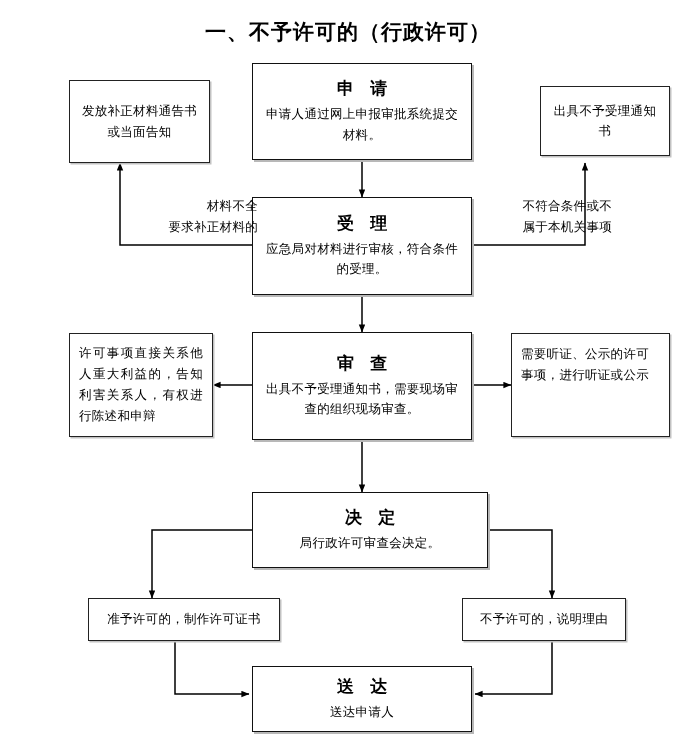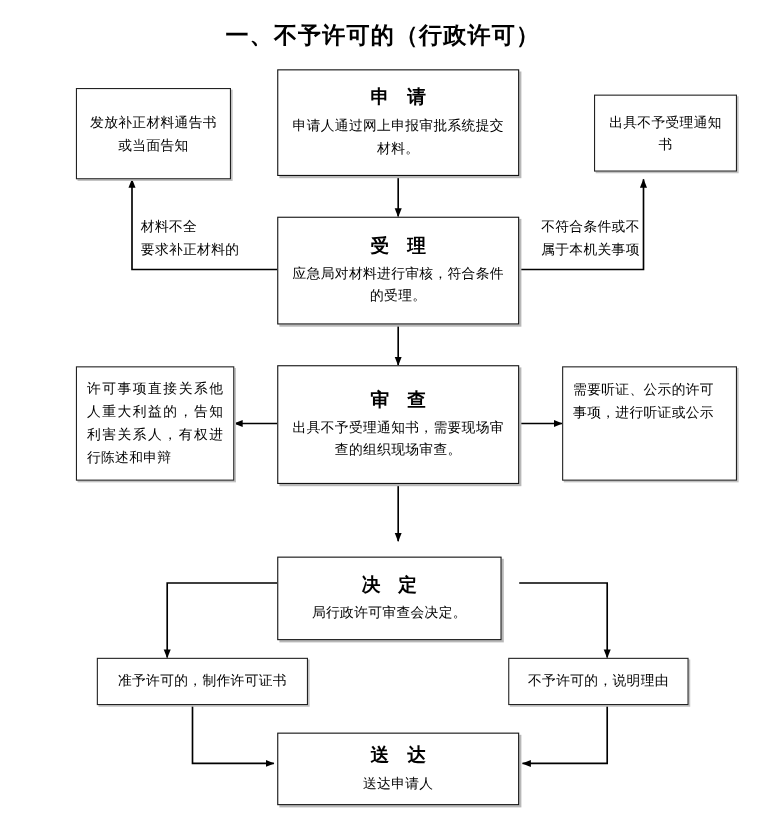--- a/index.html
+++ b/index.html
@@ -89,21 +89,21 @@
     line-height: 1.7;
     text-align: left;
     letter-spacing: 0.3px;
     width: 100%;
   }
   .edge-label {
     position: absolute;
     font-size: 12.5px;
     line-height: 1.65;
     letter-spacing: 0.3px;
-    text-align: left;
+    text-align: right;
     z-index: 3;
     background: transparent;
   }
 </style>
 </head>
 <body>
 
 <div id="page">
 
   <div class="title">一、不予许可的（行政许可）</div>
@@ -188,21 +188,21 @@
       <div class="body-text-just">许可事项直接关系他人重大利益的，告知利害关系人，有权进行陈述和申辩</div>
     </div>
   </div>
 
   <div class="box side-box" style="left:511px; top:333px; width:159px; height:104px;">
     <div class="box-inner" style="justify-content:flex-start; padding:10px 9px;">
       <div class="body-text-left">需要听证、公示的许可事项，进行听证或公示</div>
     </div>
   </div>
 
-  <div class="box main-box" style="left:252px; top:492px; width:204px; height:76px;margin-top:14px;">
+  <div class="box main-box" style="left:252px; top:492px; width:236px; height:76px;">
     <div class="box-inner">
       <div class="head">决 定</div>
       <div class="body-text">局行政许可审查会决定。</div>
     </div>
   </div>
 
   <div class="box side-box" style="left:88px; top:598px; width:192px; height:43px;">
     <div class="box-inner">
       <div class="body-text">准予许可的，制作许可证书</div>
     </div>

